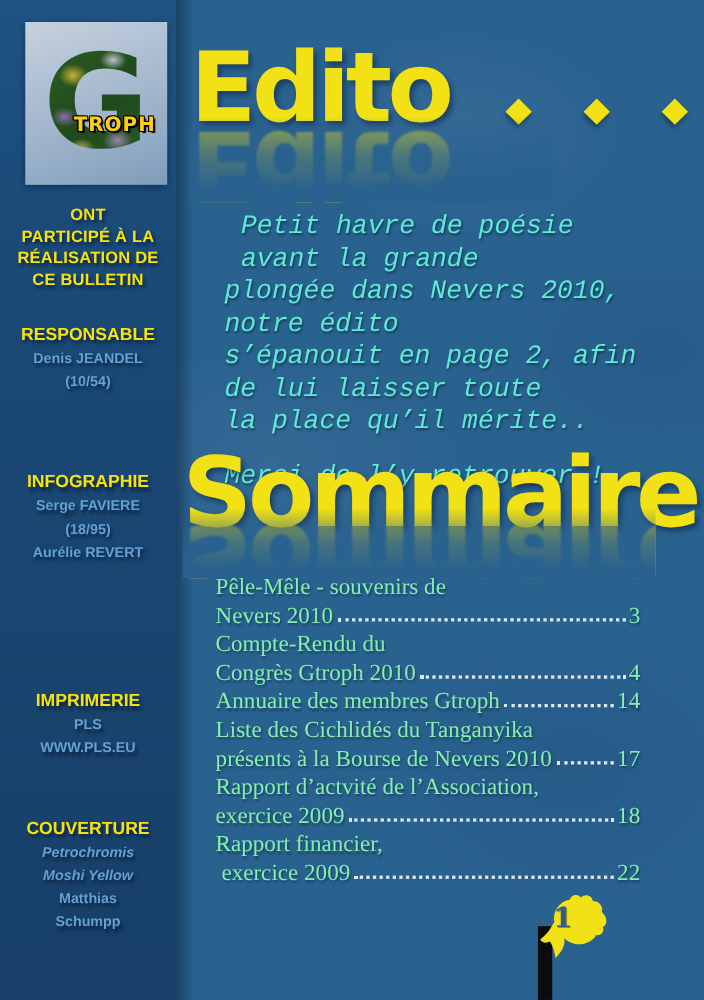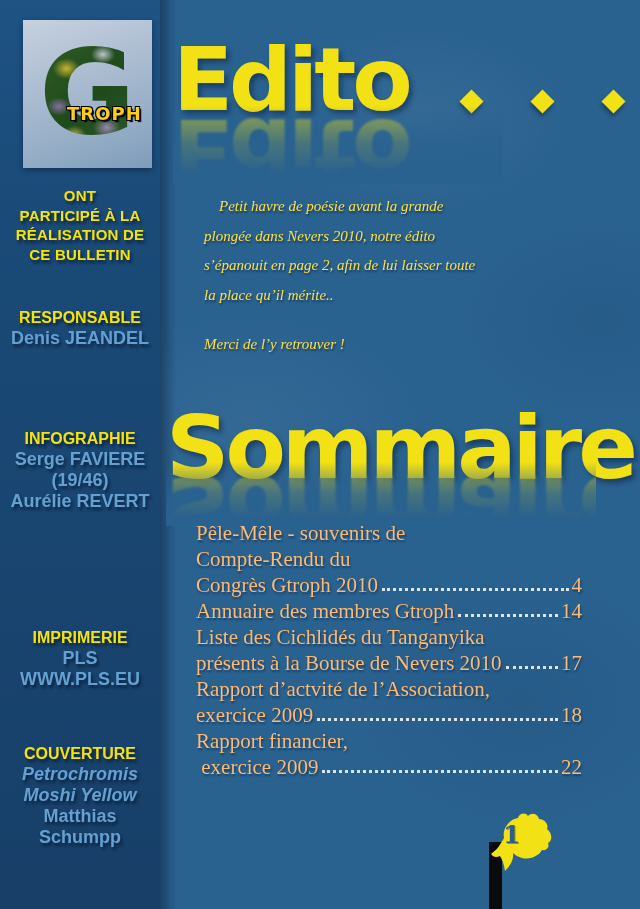--- a/index.html
+++ b/index.html
@@ -60,26 +60,26 @@
   .sb-yellow {
     color:#F6E30B; font-weight:bold; font-size:15px; line-height:19.5px;
     letter-spacing:.2px;
     text-shadow:2px 3px 3px rgba(0,12,32,.6);
   }
   .sb-label {
     color:#F6E30B; font-weight:bold; font-size:16px; line-height:21px;
     text-shadow:2px 3px 3px rgba(0,12,32,.6);
   }
   .sb-blue {
-    color:#64A0D2; font-weight:bold; font-size:18px; line-height:21px;
+    color:#64A0D2; font-weight:bold; font-size:13px; line-height:21px;
     text-shadow:2px 3px 3px rgba(0,12,32,.55);
   }
   .sb-italic { font-style:italic; }
   .pos-credits   { top:186px; }
-  .pos-resp      { top:307px; }
+  .pos-resp      { top:294px; }
   .pos-infog     { top:428px; }
   .pos-imprim    { top:627px; }
   .pos-couv      { top:743px; }
 
   
   .title-row {
     display:flex; align-items:flex-end;
     font-family:"DejaVu Sans", sans-serif; font-weight:bold;
     font-size:88px; line-height:88px; letter-spacing:-4px;
     color:#F2E114;
@@ -107,33 +107,33 @@
   .refl-edito    { left:173px; top:106px; height:78px; width:330px; }
   .refl-sommaire { left:166px; top:462px; height:64px; width:430px; }
   .refl-zone::after {
     content:""; position:absolute; inset:0;
     background:linear-gradient(to bottom, rgba(41,97,143,0) 0%, rgba(41,97,143,.72) 48%, #29618F 88%);
   }
 
   
   .script-block {
     position:absolute; left:204px; top:192px; width:400px;
-    font-family:Liberation Serif, serif; font-style:italic;
-    font-size:15px; line-height:29.5px;
-    color:#fde047;
+    font-family:Liberation Mono, monospace; font-style:italic;
+    font-size:24px; line-height:29.5px;
+    color:#5eead4;
     text-shadow:1px 2px 2px rgba(0,14,34,.45);
   }
   .script-line.indent { padding-left:15px; }
   .script-closing { margin-top:20px; }
 
   
   .toc {
     position:absolute; left:196px; top:521px; width:386px;
     font-family:"Liberation Serif", serif;
-    font-size:21px; color:#fdba74;
+    font-size:21px; color:#86efac;
     text-shadow:1px 2px 2px rgba(0,14,34,.4);
   }
   .toc-row { display:flex; align-items:baseline; height:26px; white-space:pre; }
   .toc-dots {
     flex:1 1 auto; min-width:8px;
     border-bottom:3px dotted #DCE6EF;
     margin:0 3px 4px 4px;
     transform:translateY(-1px);
   }
   .toc-num { flex:0 0 auto; }
@@ -166,26 +166,27 @@
   <div class="sb-block sb-yellow pos-credits">
     <div>ONT</div>
     <div>PARTICIPÉ À LA</div>
     <div>RÉALISATION DE</div>
     <div>CE BULLETIN</div>
   </div>
 
   <div class="sb-block pos-resp">
     <div class="sb-label">RESPONSABLE</div>
     <div class="sb-blue">Denis JEANDEL</div>
+    <div class="sb-blue">(10/54)</div>
   </div>
 
   <div class="sb-block pos-infog">
     <div class="sb-label">INFOGRAPHIE</div>
     <div class="sb-blue">Serge FAVIERE</div>
-    <div class="sb-blue">(19/46)</div>
+    <div class="sb-blue">(18/95)</div>
     <div class="sb-blue">Aurélie REVERT</div>
   </div>
 
   <div class="sb-block pos-imprim">
     <div class="sb-label">IMPRIMERIE</div>
     <div class="sb-blue">PLS</div>
     <div class="sb-blue">WWW.PLS.EU</div>
   </div>
 
   <div class="sb-block pos-couv">
@@ -229,20 +230,25 @@
   </h1>
   <div class="refl-zone refl-sommaire">
     <div class="title-row">
         <span>Sommaire</span>
       </div>
   </div>
 
   <div class="toc">
     <div class="toc-row">
       <span>Pêle-Mêle - souvenirs de</span>
+    </div>
+    <div class="toc-row">
+      <span>Nevers 2010</span>
+      <span class="toc-dots"></span>
+      <span class="toc-num">3</span>
     </div>
     <div class="toc-row">
       <span>Compte-Rendu du</span>
     </div>
     <div class="toc-row">
       <span>Congrès Gtroph 2010</span>
       <span class="toc-dots"></span>
       <span class="toc-num">4</span>
     </div>
     <div class="toc-row">

